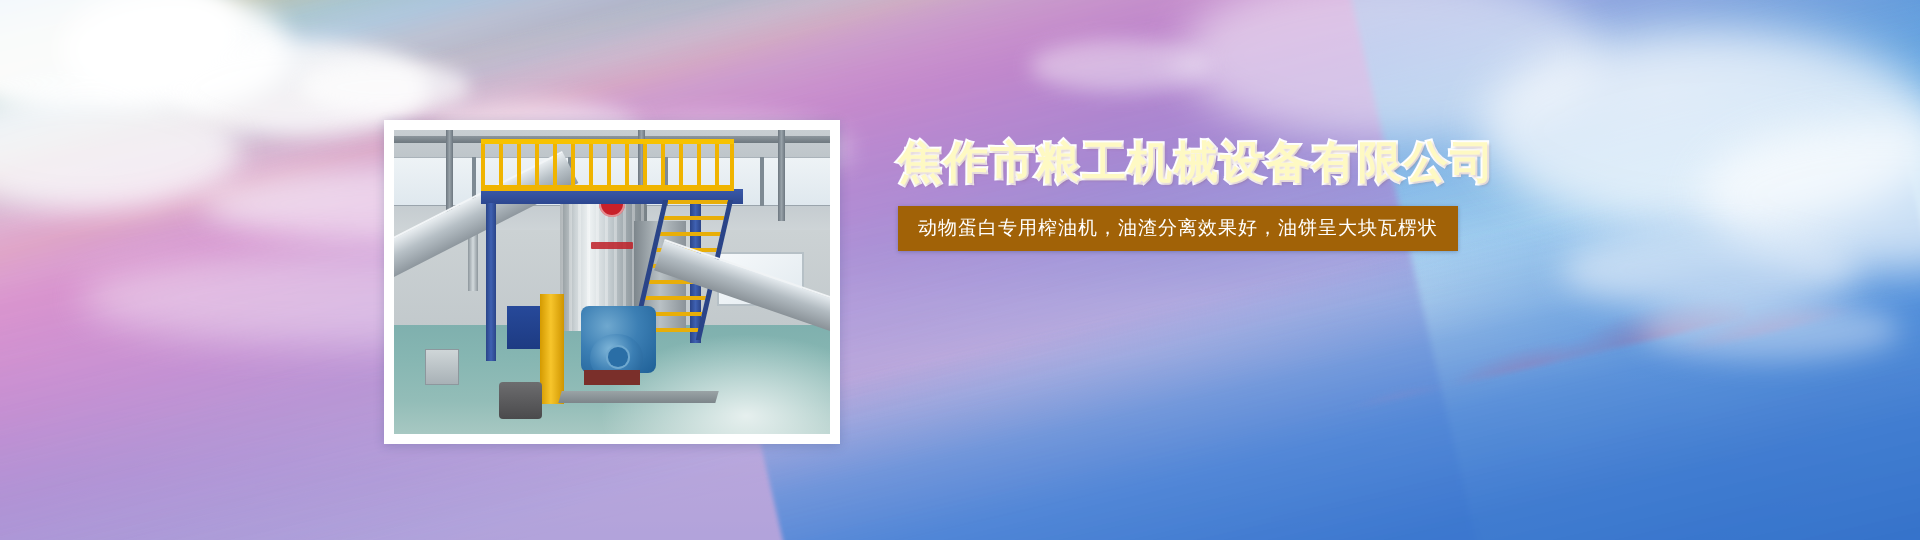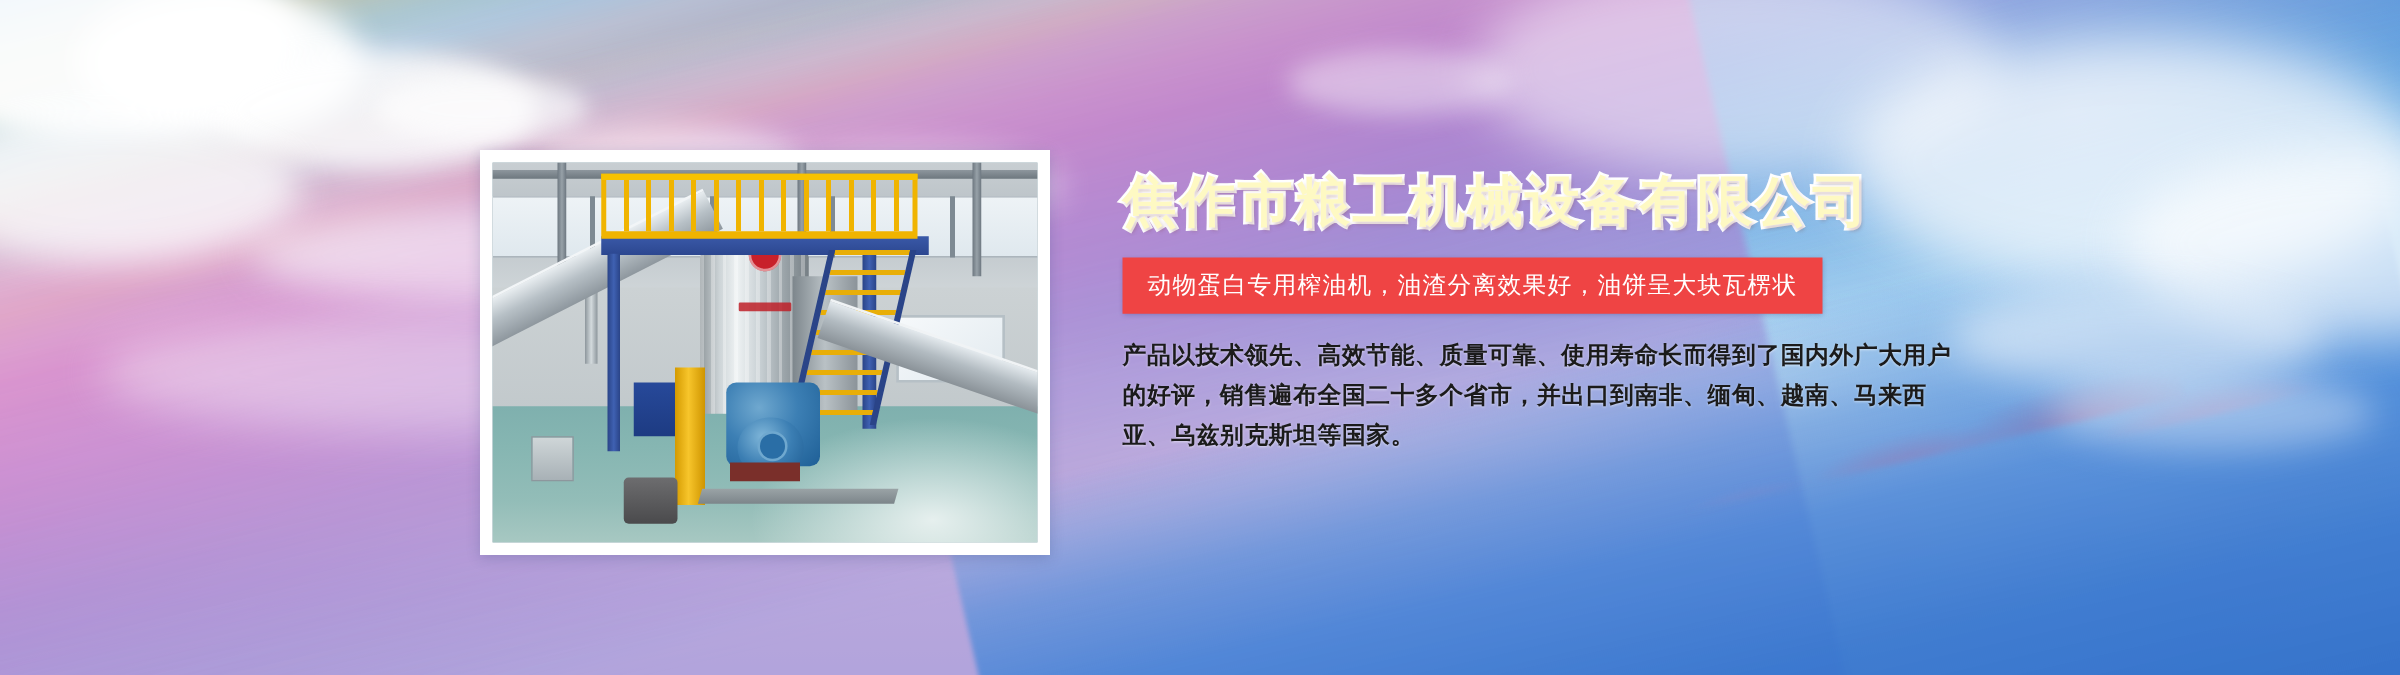--- a/index.html
+++ b/index.html
@@ -283,21 +283,21 @@
     text-shadow:
       0 0 3px rgba(255,255,255,.9),
       2px 2px 3px rgba(120,60,60,.30);
     white-space:nowrap;
     margin-left:18px;
   }
 
   .subtitle-bar {
     display:inline-block;
     margin-top:22px; margin-left:18px;
-    background:#ef4444;
+    background:#a16207;
     color:#ffffff;
     font-size:19px;
     letter-spacing:1px;
     padding:9px 20px 10px 20px;
     white-space:nowrap;
     box-shadow:0 1px 4px rgba(20,50,110,.30);
   }
 
   .desc {
     margin-top:18px; margin-left:18px;
@@ -384,16 +384,15 @@
       <div class="ph-skid"></div>
       <div class="ph-convR"></div>
     </div>
   </div>
 
   <div class="text-col">
     <div class="company-title">焦作市粮工机械设备有限公司</div>
 
     <div class="subtitle-bar">动物蛋白专用榨油机，油渣分离效果好，油饼呈大块瓦楞状</div>
 
-    <div class="desc">产品以技术领先、高效节能、质量可靠、使用寿命长而得到了国内外广大用户的好评，销售遍布全国二十多个省市，并出口到南非、缅甸、越南、马来西亚、乌兹别克斯坦等国家。</div>
   </div>
 
 </div>
 
 </body></html>

